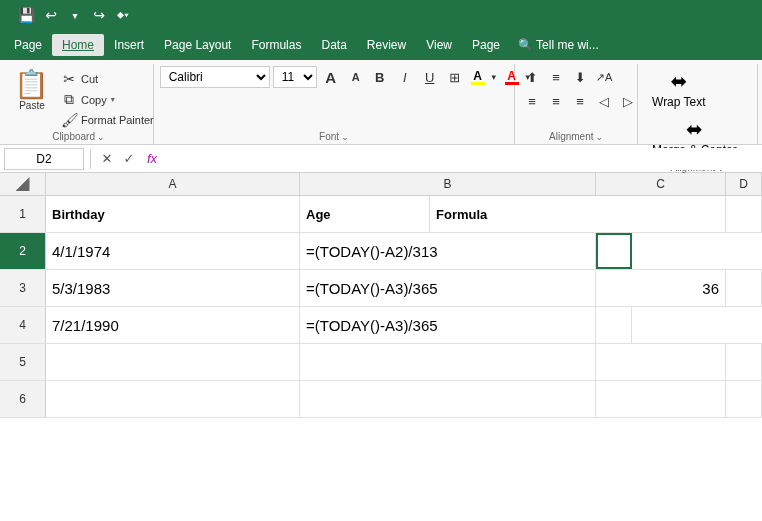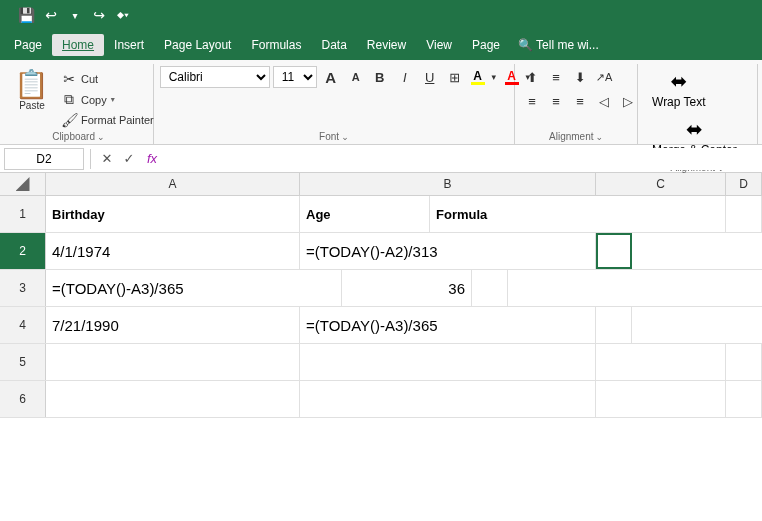--- a/index.html
+++ b/index.html
@@ -572,20 +572,21 @@
 
   <div class="grid-row active-row">
     <div class="row-num">2</div>
     <div class="cell col-a">4/1/1974</div>
     <div class="cell col-b">=(TODAY()-A2)/313</div>
     <div class="cell col-d active-cell"></div>
   </div>
 
   <div class="grid-row">
     <div class="row-num">3</div>
+    <div class="cell col-a">5/3/1983</div>
     <div class="cell col-b">=(TODAY()-A3)/365</div>
     <div class="cell col-c">36</div>
     <div class="cell col-d"></div>
   </div>
 
   <div class="grid-row">
     <div class="row-num">4</div>
     <div class="cell col-a">7/21/1990</div>
     <div class="cell col-b">=(TODAY()-A3)/365</div>
     <div class="cell col-d"></div>

